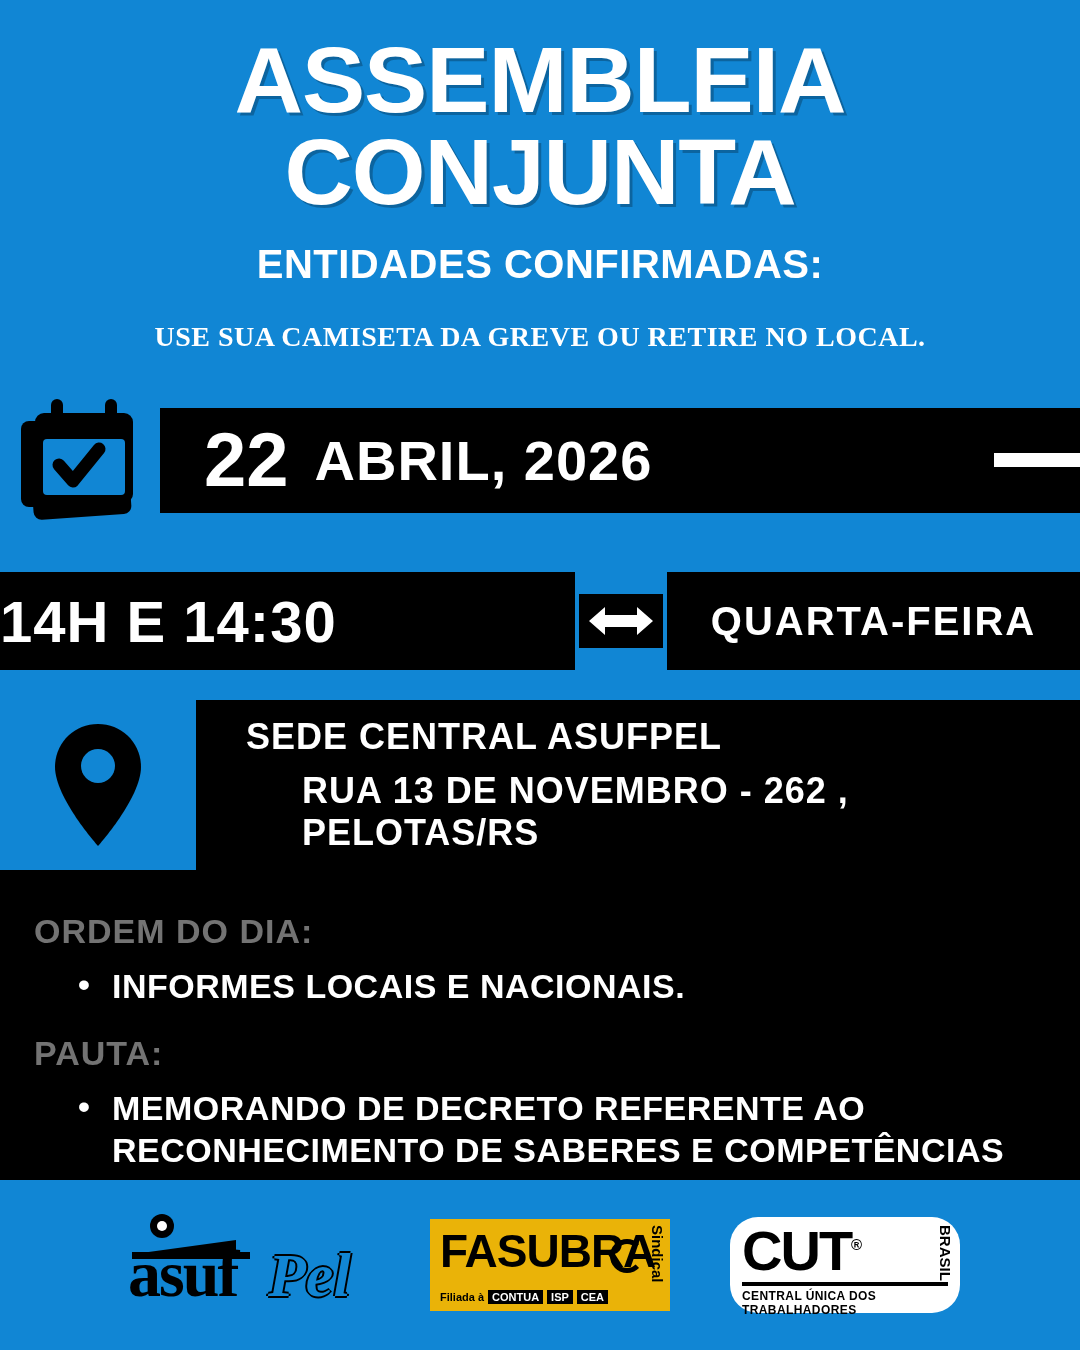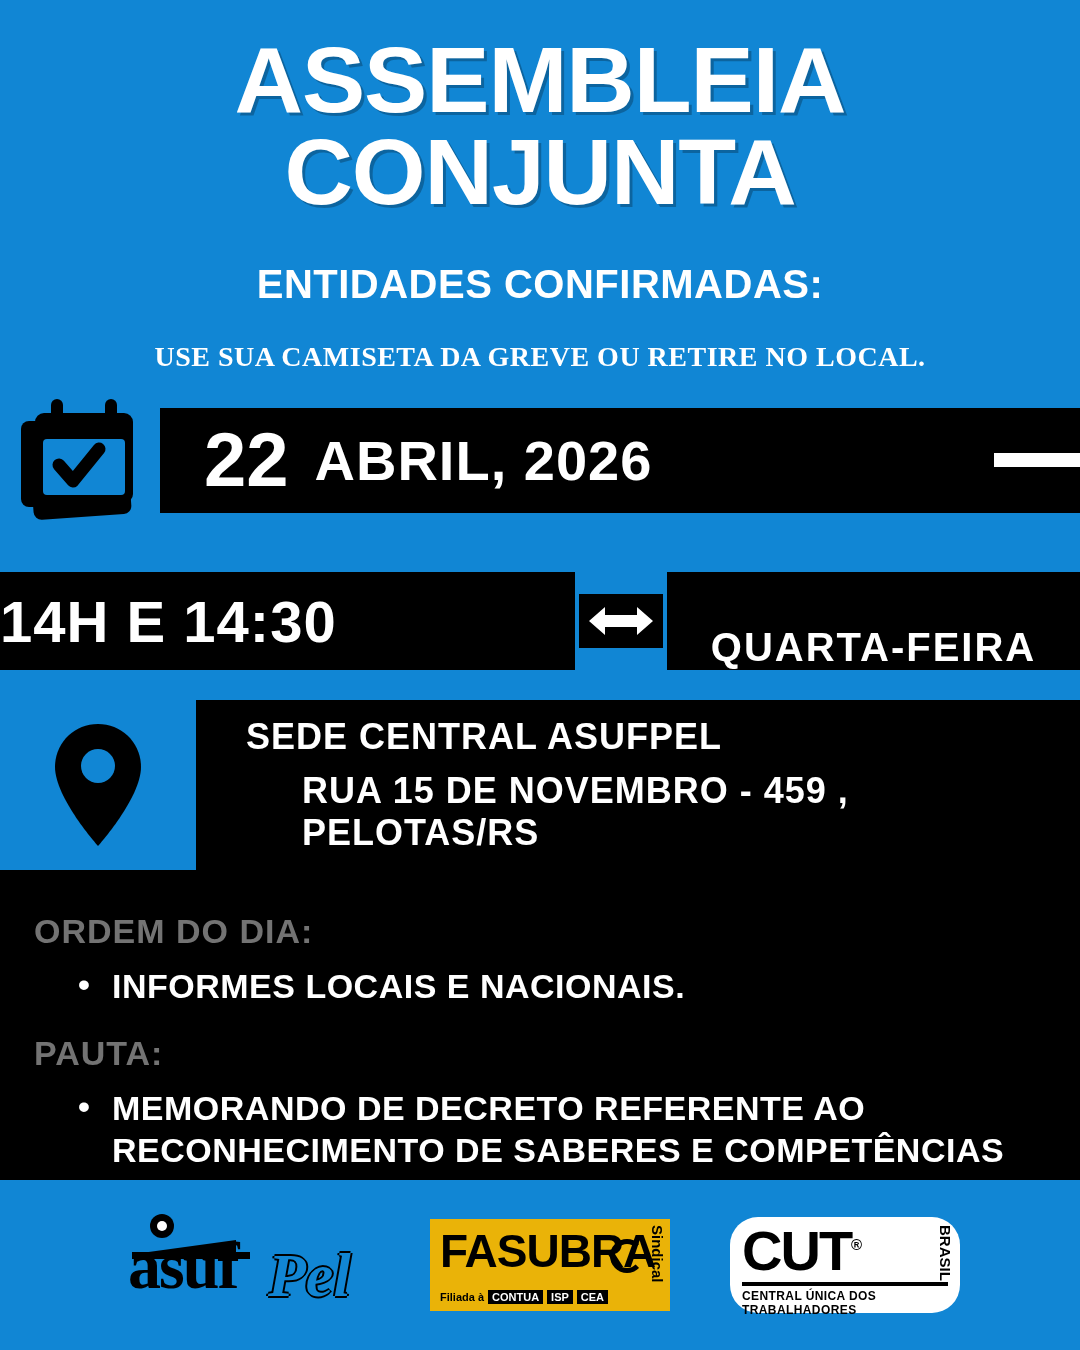--- a/index.html
+++ b/index.html
@@ -17,21 +17,21 @@
     font-size:92px;
     font-weight:bold;
     color:#ffffff;
     letter-spacing:-1px;
     line-height:1.0;
     transform:scaleX(1.03);
     text-shadow:3px 3px 0 rgba(0,0,0,0.25);
     font-family:"Liberation Sans", sans-serif;
   }
   .subtitle1 {
-    margin-top:44px;
+    margin-top:24px;
     font-size:40px;
     font-weight:bold;
     color:#ffffff;
     letter-spacing:0.5px;
   }
   .subtitle2 {
     margin-top:26px;
     font-size:42px;
     font-weight:bold;
     color:#ffffff;
@@ -75,21 +75,21 @@
     background:#000000; height:98px; width:575px;
     display:flex; align-items:center; 
   }
   .time-text { color:#ffffff; font-size:58px; font-weight:bold; letter-spacing:1px; }
   .arrow-box {
     width:92px; height:98px; display:flex; align-items:center; justify-content:center;
     background:#1186d4;
   }
   .day-box {
     background:#000000; height:98px; flex:1;
-    display:flex; align-items:flex-end; justify-content:center;
+    display:flex; align-items:center; justify-content:center;
   }
   .day-text { color:#ffffff; font-size:40px; font-weight:bold; letter-spacing:2px; }
 
   
   .loc-row {
     position:absolute; top:700px; left:0; width:1080px;
     display:flex; align-items:center;
   }
   .pin-icon { width:196px; display:flex; justify-content:center; align-items:center; }
   .loc-box {
@@ -123,21 +123,21 @@
     background:#1186d4;
     display:flex; align-items:center; justify-content:center; gap:60px;
   }
 
   
   .logo-asufpel { position:relative; width:250px; height:110px; }
   .asuf-text {
     font-family:"Liberation Serif", serif;
     font-size:66px; font-weight:bold; color:#000000;
     letter-spacing:-2px;
-    position:absolute; left:8px; top:18px;
+    position:absolute; left:8px; top:26px;
   }
   .pel-text {
     font-family:"Liberation Serif", serif;
     font-size:62px; font-style:italic; font-weight:bold; color:#1186d4;
     position:absolute; left:148px; top:30px;
     text-shadow:2px 0 0 #000, -2px 0 0 #000, 0 2px 0 #000, 0 -2px 0 #000;
   }
   .asuf-fig { position:absolute; left:12px; top:2px; }
 
   
@@ -229,21 +229,21 @@
 
   <div class="loc-row">
     <div class="pin-icon">
       <svg width="96" height="126" viewBox="0 0 96 126">
         <path d="M48 2 C24 2 5 21 5 45 C5 76 48 124 48 124 C48 124 91 76 91 45 C91 21 72 2 48 2 Z" fill="#000"></path>
         <circle cx="48" cy="44" r="17" fill="#1186d4"></circle>
       </svg>
     </div>
     <div class="loc-box">
       <div class="loc-line1">SEDE CENTRAL ASUFPEL</div>
-      <div class="loc-line2">RUA 15 DE NOVEMBRO - 459 , PELOTAS/RS</div>
+      <div class="loc-line2">RUA 13 DE NOVEMBRO - 262 , PELOTAS/RS</div>
     </div>
   </div>
 
   <div class="agenda">
     <h3>ORDEM DO DIA:</h3>
     <ul>
       <li>INFORMES LOCAIS E NACIONAIS.</li>
     </ul>
     <h3 class="blk2">PAUTA:</h3>
     <ul>

